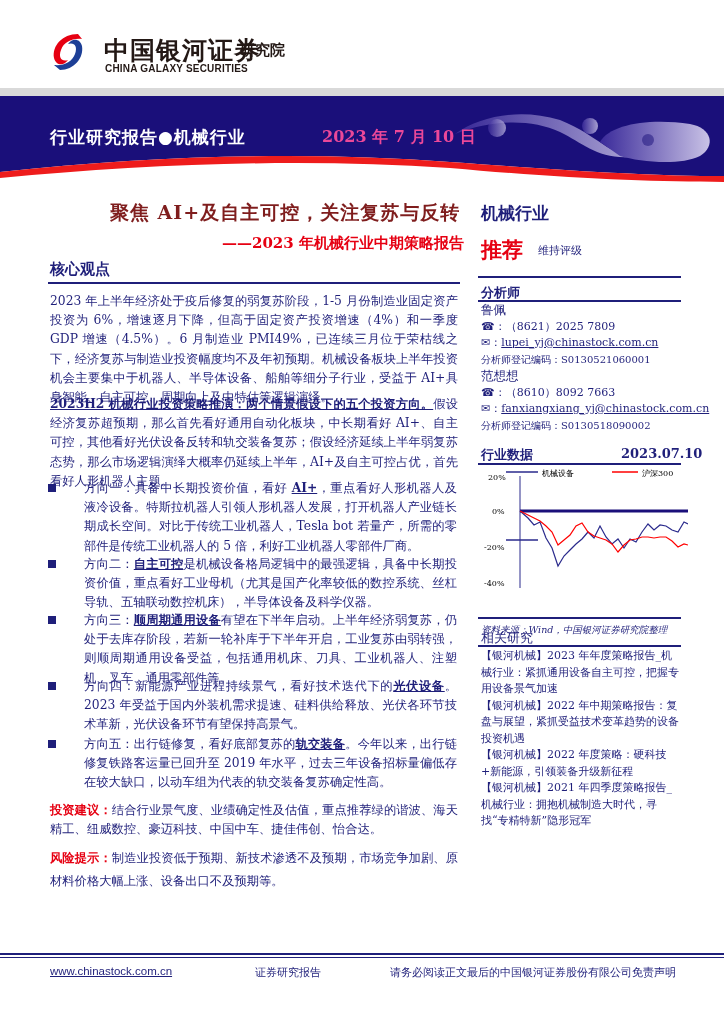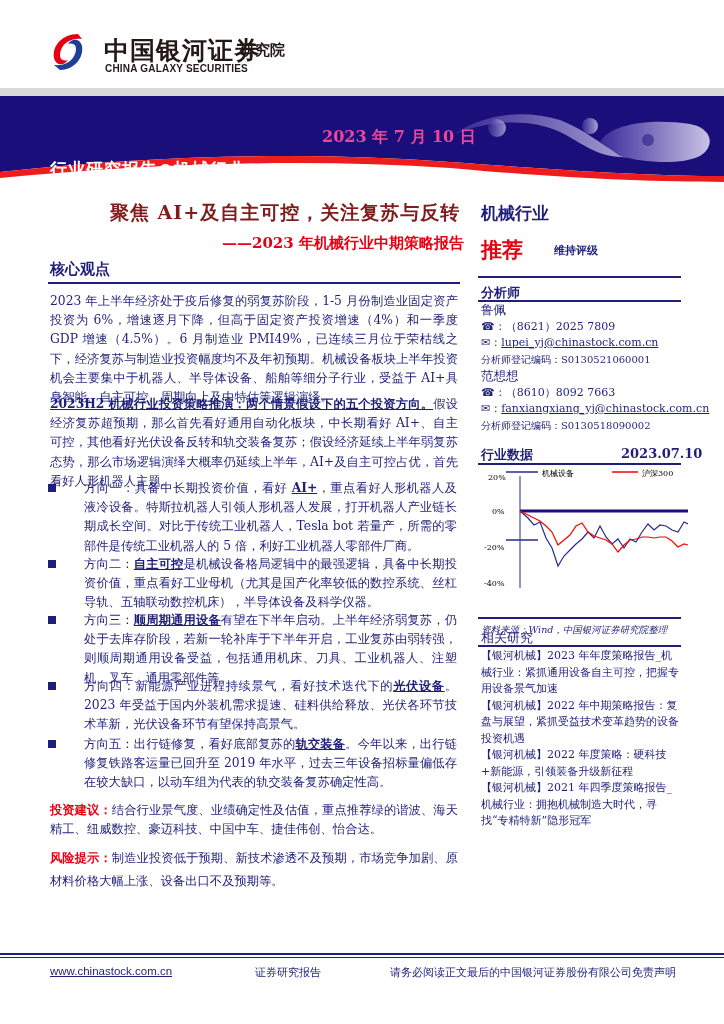--- a/index.html
+++ b/index.html
@@ -7,36 +7,36 @@
          font-family:"DejaVu Serif", "Liberation Serif", serif; color:#1f1f7a; }
   .abs { position:absolute; }
   
   .logo-wrap { left:48px; top:28px; width:260px; height:50px; }
   .logo-mark { position:absolute; left:0; top:4px; width:40px; height:40px; }
   .brand-cn { position:absolute; left:56px; top:6px; font-family:"DejaVu Sans","Liberation Sans",sans-serif; font-weight:bold; font-size:25px; color:#231815; letter-spacing:1px; }
   .brand-en { position:absolute; left:57px; top:35px; font-family:"Liberation Sans",sans-serif; font-weight:bold; font-size:10px; color:#231815; letter-spacing:0.2px; }
   .brand-inst { position:absolute; left:192px; top:13px; font-family:"DejaVu Sans",sans-serif; font-weight:bold; font-size:15px; color:#231815; }
   .gray-band { left:0; top:88px; width:724px; height:8px; background:#d9d9d9; }
   .banner { left:0; top:96px; width:724px; height:88px; }
-  .banner-left { position:absolute; left:50px; top:30px; font-size:17px; color:#fff; font-weight:bold; letter-spacing:1px;margin-top:32px; }
+  .banner-left { position:absolute; left:50px; top:30px; font-size:17px; color:#fff; font-weight:bold; letter-spacing:1px; }
   .banner-date { position:absolute; left:322px; top:31px; font-size:16px; color:#ec4899; font-weight:bold; }
   
   .title-main { left:110px; top:200px; font-size:19px; color:#7f1d1d; font-weight:bold; letter-spacing:1px; }
   .title-sub { left:222px; top:234px; font-size:15px; color:#e60012; font-weight:bold; }
   .section-h { font-size:15px; font-weight:bold; color:#1f1f7a; }
   .rule { background:#1f1f7a; height:2px; }
   .body-text { font-size:12.3px; line-height:19.2px; color:#1f1f7a; text-align:justify; }
   .bullet { position:absolute; left:48px; width:8px; height:8px; background:#1f1f7a; }
   .bul-text { position:absolute; left:84px; width:373px; }
   .ul { text-decoration:underline; font-weight:bold; }
   .red { color:#e60012; font-weight:bold; }
   
   .rc-industry { left:481px; top:202px; font-size:17px; font-weight:bold; color:#1f1f7a; }
   .rc-rec { left:481px; top:236px; font-size:21px; font-weight:bold; color:#e60012; }
-  .rc-maint { left:538px; top:243px; font-size:11px; font-weight:bold; color:#1f1f7a;margin-left:16px; }
+  .rc-maint { left:538px; top:243px; font-size:11px; font-weight:normal; color:#1f1f7a; }
   .small { font-size:11px; line-height:16.5px; color:#1f1f7a; }
   .link { text-decoration:underline; color:#1f1f7a; }
   .footer-rule1 { left:0; top:953px; width:724px; height:2px; background:#1f1f7a; }
   .footer-rule2 { left:0; top:957px; width:724px; height:1px; background:#1f1f7a; }
   .footer-url { left:50px; top:965px; font-family:"Liberation Sans",sans-serif; font-size:11.5px; color:#1f1f7a; text-decoration:underline; }
   .footer-mid { left:255px; top:965px; font-size:11px; color:#1f1f7a;text-align:center; }
   .footer-right { left:390px; top:965px; font-size:11px; color:#1f1f7a; }
   .chart-tick { font-size:8px; color:#1f1f7a; font-family:"DejaVu Serif",serif; }
 </style>
 </head>

